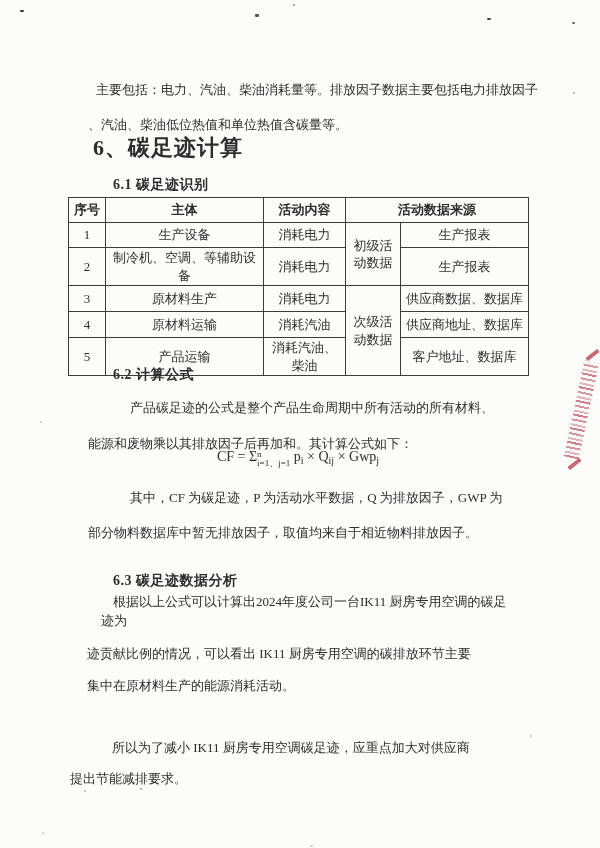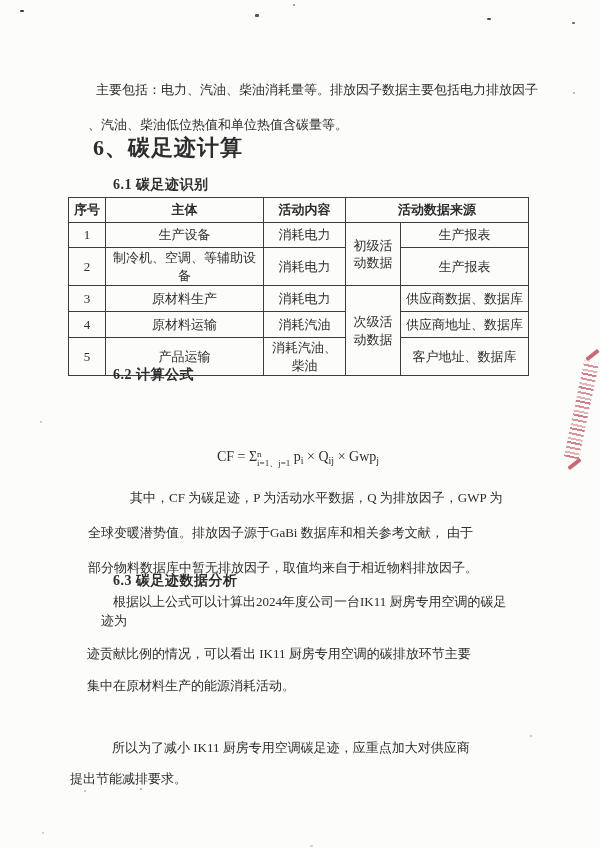--- a/index.html
+++ b/index.html
@@ -129,35 +129,38 @@
         <td>5</td>
         <td>产品运输</td>
         <td>消耗汽油、柴油</td>
         <td>客户地址、数据库</td>
       </tr>
     </tbody>
   </table>
 
   <div class="abs h-sub h-62 line">6.2 计算公式</div>
 
+  <div class="abs p62a body-text">
+    <div class="line l0">产品碳足迹的公式是整个产品生命周期中所有活动的所有材料、</div>
+    <div class="line">能源和废物乘以其排放因子后再加和。其计算公式如下：</div>
+  </div>
 
   <div class="abs formula">
     <span>CF</span>
     <span>=</span>
     <span>Σ</span><span class="ss"><span>n</span><span>i=1、j=1</span></span>
     <span>p</span><span class="fsub">i</span>
     <span>×</span>
     <span>Q</span><span class="fsub">ij</span>
     <span>×</span>
     <span>Gwp</span><span class="fsub">j</span>
   </div>
 
   <div class="abs p62b body-text">
     <div class="line l0">其中，CF 为碳足迹，P 为活动水平数据，Q 为排放因子，GWP 为</div>
-    <div class="line">全球变暖潜势值。排放因子源于GaBi 数据库和相关参考文献， 由于</div>
     <div class="line">部分物料数据库中暂无排放因子，取值均来自于相近物料排放因子。</div>
   </div>
 
   <div class="abs h-sub h-63 line">6.3 碳足迹数据分析</div>
 
   <div class="abs p63a body-text">
     <div class="line l0">根据以上公式可以计算出2024年度公司一台IK11 厨房专用空调的碳足</div>
     <div class="line">迹为</div>
   </div>
 

